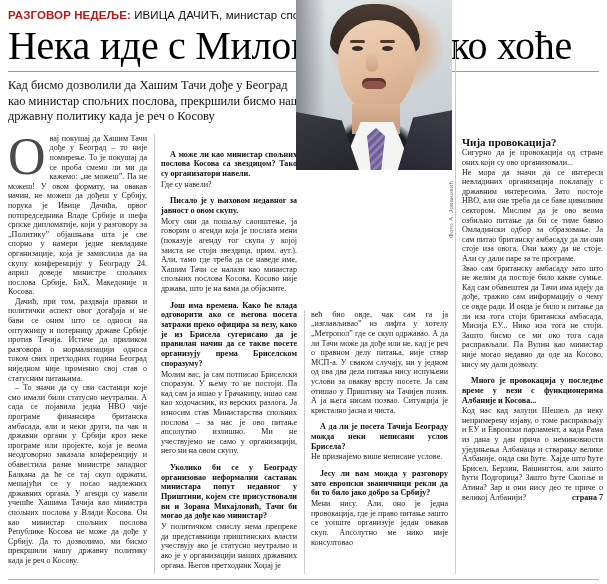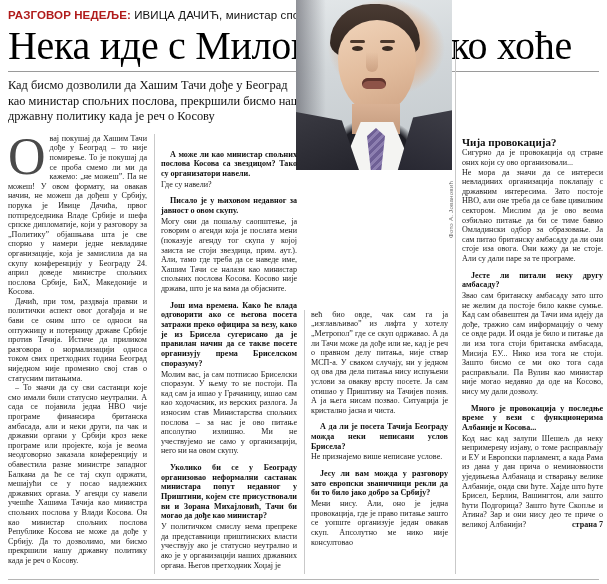--- a/index.html
+++ b/index.html
@@ -334,21 +334,20 @@
       <p class="body noind">Не признајемо више неписане услове.</p>
       <p class="q">Јесу ли вам можда у разговору зато европски званичници рекли да би то било јако добро за Србију?</p>
       <p class="body noind">Мени нису. Али, оно је једна провокација, где је право питање зашто се уопште организује један овакав скуп. Апсолутно ме нико није консултовао</p>
     </div>
 
     <div class="col col-4">
       <div class="vline" style="left:0;top:-92px;height:532px;"></div>
       <p class="q-plain">Чија провокација?</p>
       <p class="body noind">Сигурно да је провокација од стране оних који су ово организовали...</p>
       <p class="body noind">Не мора да значи да се интереси невладиних организација поклапају с државним интересима. Зато постоје НВО, али оне треба да се баве цивилним сектором. Мислим да је ово веома озбиљно питање да би се тиме бавио Омладински одбор за образовање. Ја сам питао британску амбасаду да ли они стоје иза овога. Они кажу да не стоје. Али су дали паре за те програме.</p>
-      <p class="q">Јесте ли питали неку другу амбасаду?</p>
       <p class="body noind">Звао сам британску амбасаду зато што не желим да постоје било какве сумње. Кад сам обавештен да Тачи има идеју да дође, тражио сам информацију о чему се овде ради. И онда је било и питање да ли иза тога стоји британска амбасада, Мисија ЕУ... Нико иза тога не стоји. Зашто бисмо се ми око тога сада расправљали. Па Вулин као министар није могао недавно да оде на Косово, нису му дали дозволу.</p>
       <p class="q">Много је провокација у последње време у вези с функционерима Албаније и Косова...</p>
       <p class="body noind"><span>Код нас кад залупи Шешељ да неку непримерену изјаву, о томе расправљају и ЕУ и Европски парламент, а када Рама из дана у дан прича о неминовности уједињења Албанаца и стварању велике Албаније, онда сви ћуте. Хајде што ћуте Брисел, Берлин, Вашингтон, али зашто ћути Подгорица? Зашто ћуте Скопље и Атина? Зар и они нису део те приче о великој Албанији?</span><span class="page-ref float-right">страна 7</span></p>
     </div>
 
   </div>
 
   <div class="footer-rule"></div>
 </div>
 

